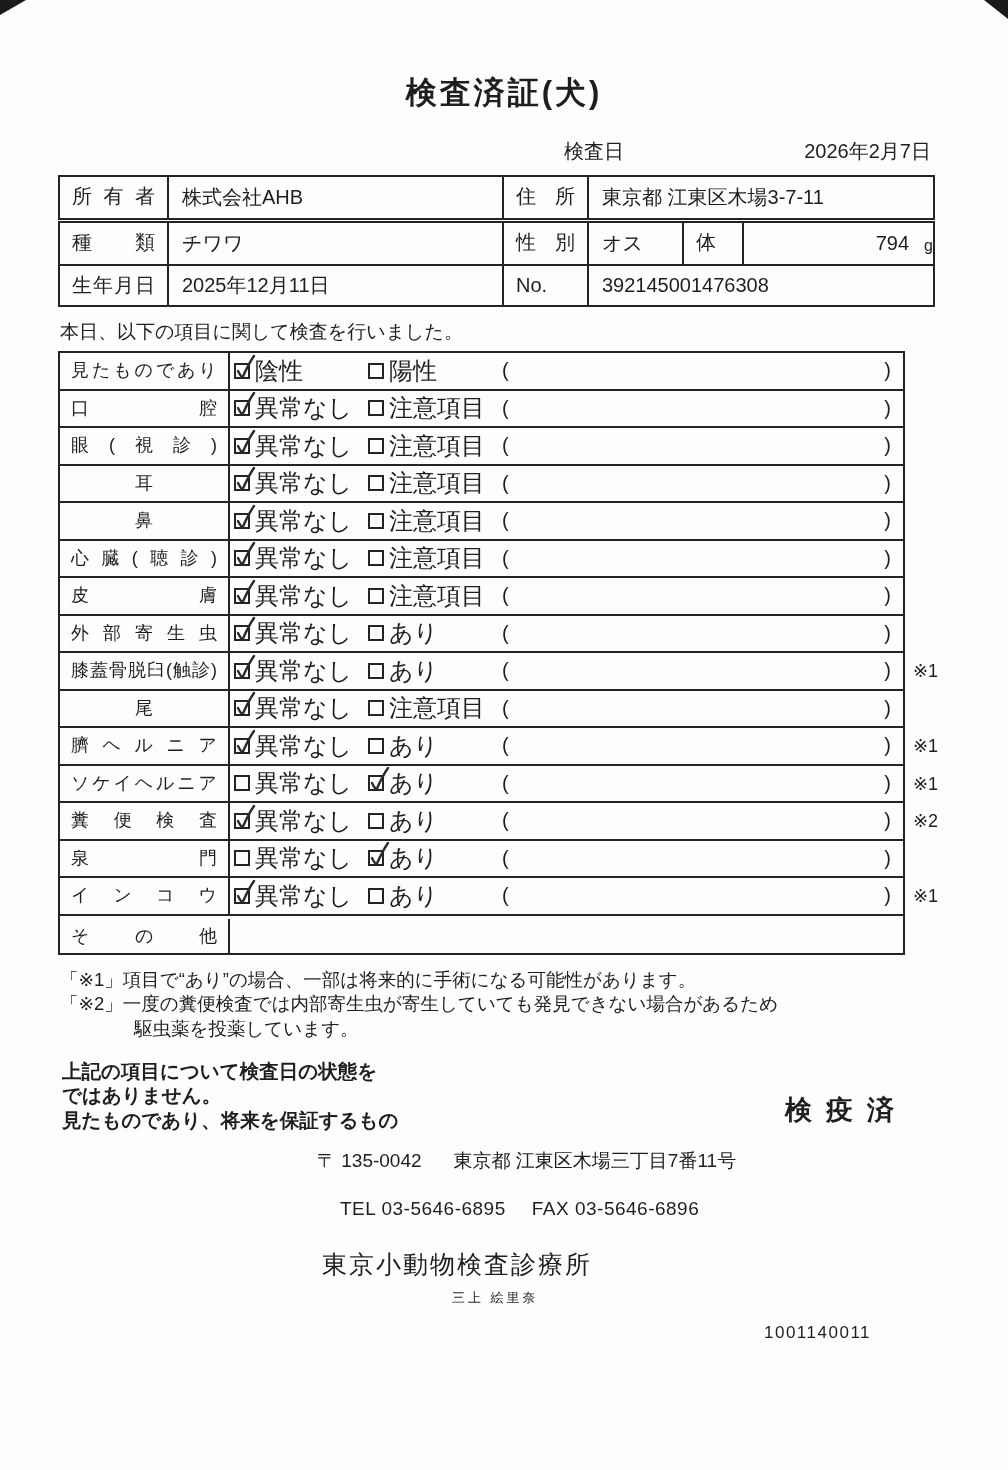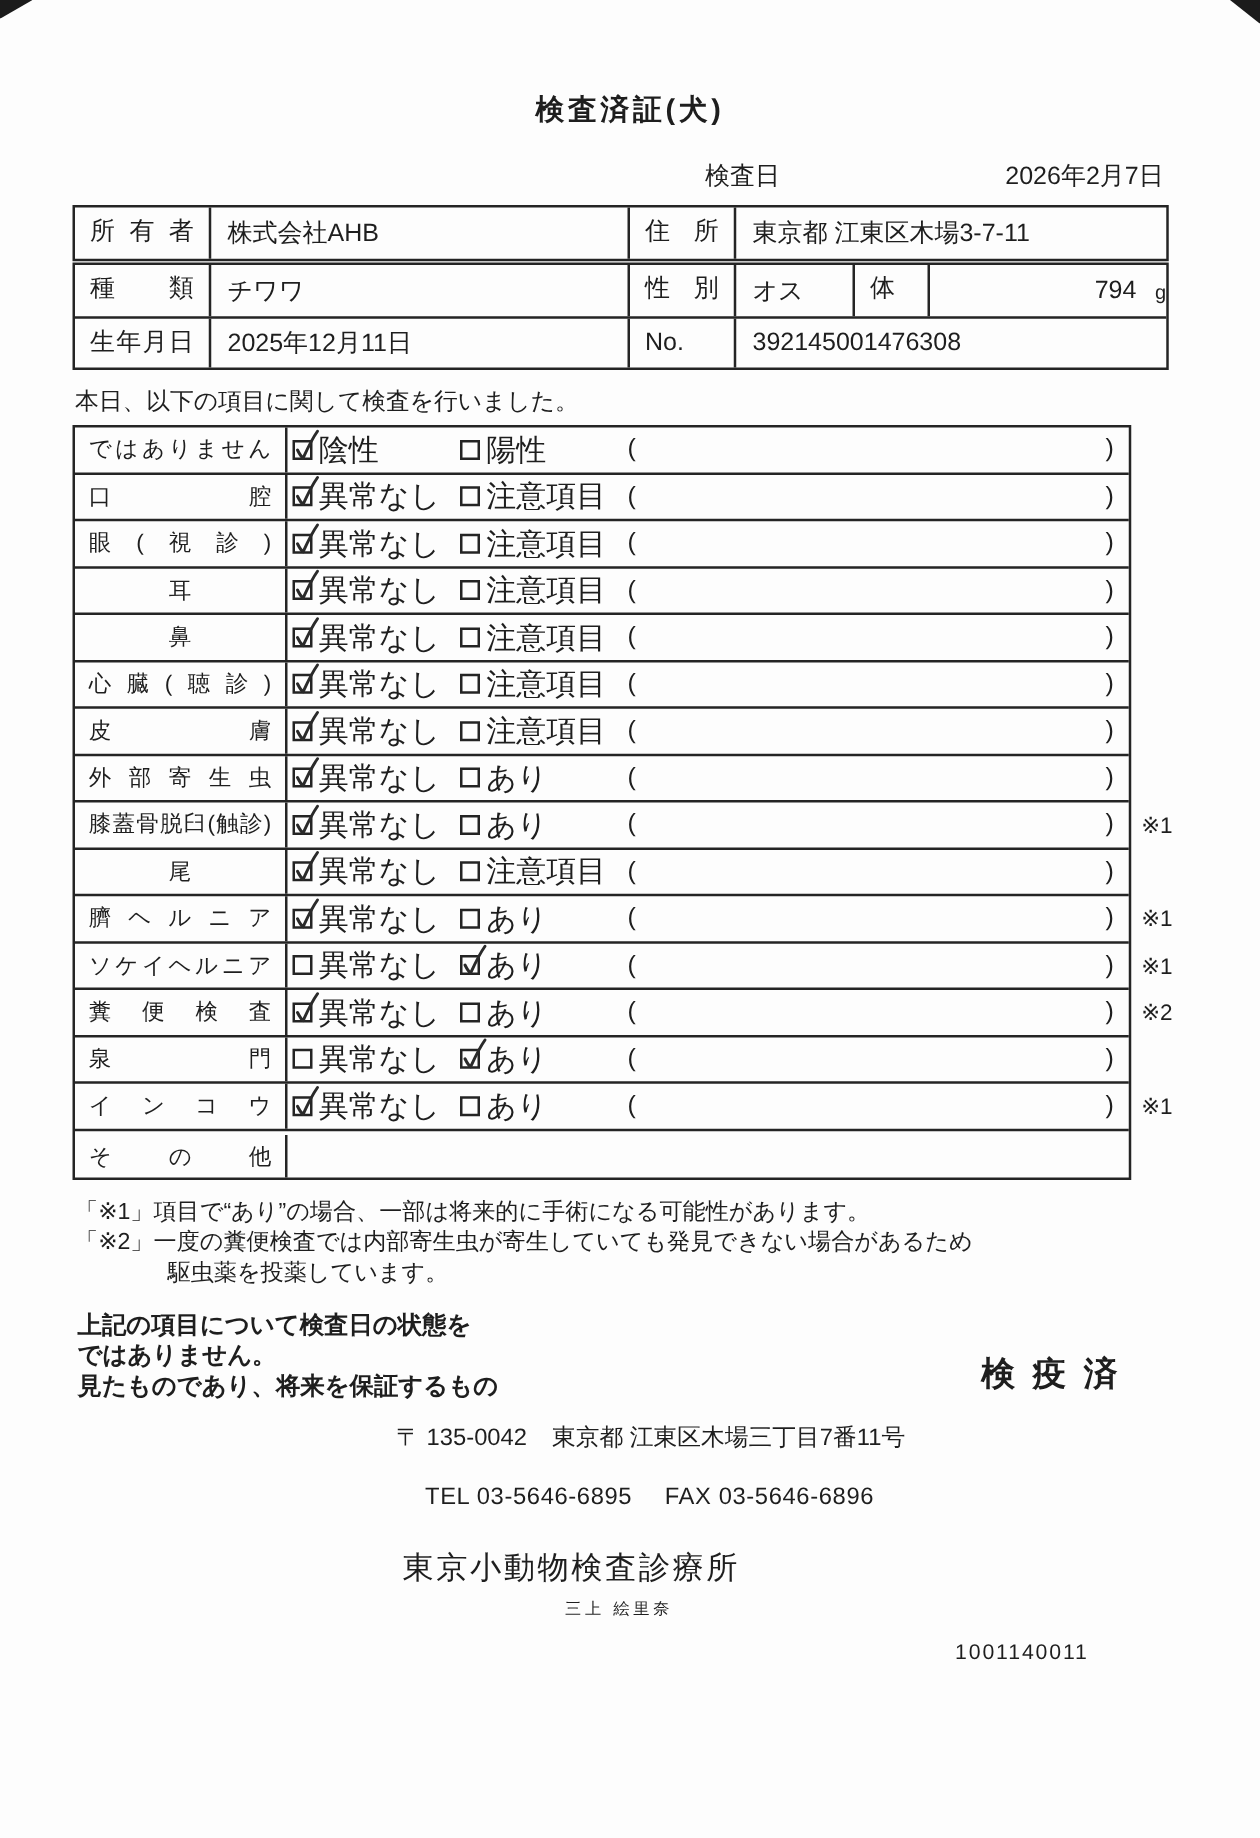--- a/index.html
+++ b/index.html
@@ -6,21 +6,21 @@
   html,body { background:#e9e9e9; }
   body { font-family:"Liberation Sans","DejaVu Sans",sans-serif; }
   .page {
     position:relative; width:1008px; height:1470px; margin:0 auto;
     background:#fdfdfd; color:#1e1e1e; overflow:hidden;
   }
   .scan-corner { position:absolute; background:#1b1b1b; }
   .scan-corner.tl { left:0; top:0; width:26px; height:15px; clip-path:polygon(0 0,100% 0,0 100%); }
   .scan-corner.tr { right:0; top:0; width:24px; height:19px; clip-path:polygon(0 0,100% 0,100% 100%); }
 
-  .title { margin-top:72px; text-align:center; font-size:23px; font-weight:600; letter-spacing:3px; }
+  .title { margin-top:72px; text-align:center; font-size:31px; font-weight:600; letter-spacing:3px; }
 
   .date-row { width:877px; margin:24px 0 10px 58px; display:flex; align-items:flex-end; font-size:20px; }
   .date-label { margin-left:506px; }
   .date-value { margin-left:auto; padding-right:4px; }
 
   .tbl { width:877px; margin-left:58px; border:2.5px solid #242424; }
   .tbl + .tbl { margin-top:1px; }
   .trow { display:grid; height:41px; }
   .trow + .trow { border-top:2px solid #242424; }
   .row-owner { grid-template-columns:107px 335px 85px 1fr; }
@@ -54,21 +54,21 @@
   .checkbox.checked .checkmark { display:block; }
   .checkmark path { fill:none; stroke:#2a2a2a; stroke-width:2.4; stroke-linecap:round; stroke-linejoin:round; }
 
   .footnotes { margin:13px 0 0 60px; font-size:18.5px; line-height:1.32; }
   .footnote-indent { padding-left:74px; }
 
   .disclaimer-row { display:flex; margin:18px 0 0 62px; width:846px; }
   .disclaimer { font-weight:bold; font-size:19.5px; line-height:1.24; }
   .stamp { margin-left:auto; align-self:flex-end; margin-bottom:4px; font-size:27px; font-weight:600; letter-spacing:14px; white-space:nowrap; }
 
-  .addr-row { display:flex; gap:20px; margin:16px 0 0 317px; font-size:19px; }
+  .addr-row { display:flex; gap:32px; margin:16px 0 0 317px; font-size:19px; }
   .tel-row { display:flex; gap:26px; margin:24px 0 0 340px; font-size:19px; letter-spacing:0.5px; }
   .clinic-name { margin:28px 0 0 322px; font-size:25px; letter-spacing:2px; }
   .person-name { margin:8px 0 0 452px; font-size:13px; letter-spacing:3px; }
   .doc-number { margin:16px 0 0 764px; font-size:17px; letter-spacing:1.5px; }
 </style>
 </head>
 <body>
 
 <div class="page">
   <div class="scan-corner tl"></div>
@@ -108,21 +108,21 @@
       <div class="cell-l">No.</div>
       <div class="cell">392145001476308</div>
     </div>
   </div>
 
   <div class="intro">本日、以下の項目に関して検査を行いました。</div>
 
   <div class="exam-table">
     <div>
     <div class="exam-row">
-      <div class="exam-label">ではありません</div>
+      <div class="exam-label">見たものであり</div>
       <div class="exam-content">
         <div class="exam-option">
           <span class="checkbox checked">
             <svg class="checkmark" viewBox="0 0 27 29">
                   <path d="M6 17 C7.5 20 9 22.5 10.5 23.5 C13 18 17 9 22 2"></path>
                 </svg>
           </span>
           <span class="opt-label">陰性</span>
         </div>
         <div class="exam-option">

